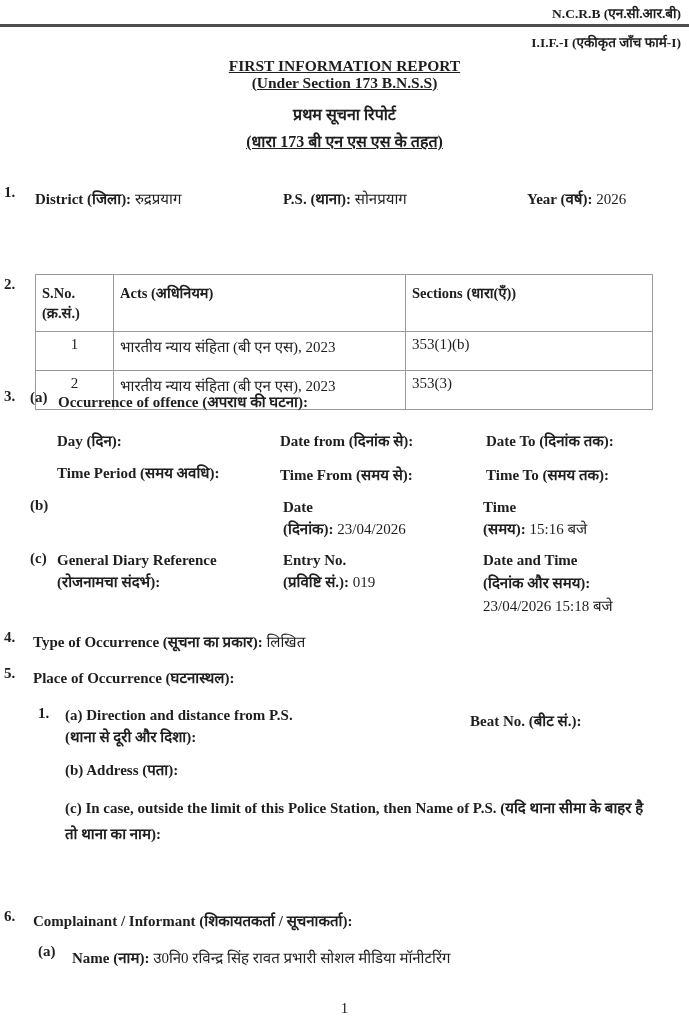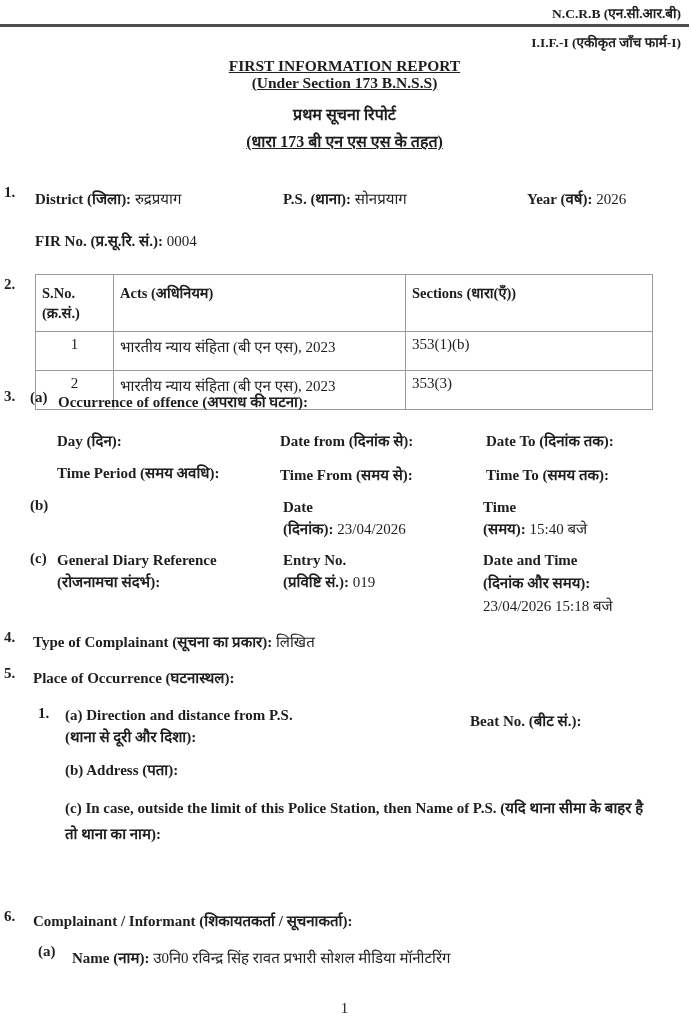--- a/index.html
+++ b/index.html
@@ -49,21 +49,20 @@
   </div>
 
   <div class="abs sec-num" style="left:4px; top:184px;">1.</div>
   <div class="abs" style="left:35px; top:188px; width:648px;">
     <div class="row">
       <div class="w-c1"><span class="b">District (जिला):</span> <span class="val">रुद्रप्रयाग</span></div>
       <div class="w-c2"><span class="b">P.S. (थाना):</span> <span class="val">सोनप्रयाग</span></div>
       <div><span class="b">Year (वर्ष):</span> <span class="val">2026</span></div>
     </div>
     <div class="row" style="margin-top:9px;">
-      <div class="w-c1" style="padding-top:13px;"><span class="b">FIR No. (प्र.सू.रि. सं.):</span> <span class="val">0004</span></div>
     </div>
   </div>
 
   <div class="abs sec-num" style="left:4px; top:276px;">2.</div>
   <table class="acts abs" style="left:35px; top:274px;">
     <colgroup>
         <col style="width:78px">
         <col style="width:292px">
         <col style="width:247px">
       </colgroup>
@@ -101,41 +100,41 @@
   <div class="abs b" style="left:280px; top:464px;">Time From (समय से):</div>
   <div class="abs b" style="left:486px; top:464px;">Time To (समय तक):</div>
 
   <div class="abs b" style="left:30px; top:497px;">(b)</div>
   <div class="abs two-line" style="left:283px; top:496px;">
     <span class="b">Date</span><br>
     <span class="b">(दिनांक):</span> <span class="val">23/04/2026</span>
   </div>
   <div class="abs two-line" style="left:483px; top:496px;">
     <span class="b">Time</span><br>
-    <span class="b">(समय):</span> <span class="val">15:40 बजे</span>
+    <span class="b">(समय):</span> <span class="val">15:16 बजे</span>
   </div>
 
   <div class="abs b" style="left:30px; top:550px;">(c)</div>
   <div class="abs two-line" style="left:57px; top:549px;">
     <span class="b">General Diary Reference</span><br>
     <span class="b">(रोजनामचा संदर्भ):</span>
   </div>
   <div class="abs two-line" style="left:283px; top:549px;">
     <span class="b">Entry No.</span><br>
     <span class="b">(प्रविष्टि सं.):</span> <span class="val">019</span>
   </div>
   <div class="abs three-line" style="left:483px; top:549px;">
     <span class="b">Date and Time</span><br>
     <span class="b">(दिनांक और समय):</span><br>
     <span class="val">23/04/2026 15:18 बजे</span>
   </div>
 
   <div class="abs sec-num" style="left:4px; top:629px;">4.</div>
   <div class="abs" style="left:33px; top:631px;">
-    <span class="b">Type of Complainant (सूचना का प्रकार):</span> <span class="val">लिखित</span>
+    <span class="b">Type of Occurrence (सूचना का प्रकार):</span> <span class="val">लिखित</span>
   </div>
 
   <div class="abs sec-num" style="left:4px; top:665px;">5.</div>
   <div class="abs b" style="left:33px; top:667px;">Place of Occurrence (घटनास्थल):</div>
 
   <div class="abs b" style="left:38px; top:705px;">1.</div>
   <div class="abs two-line" style="left:65px; top:704px;">
     <span class="b">(a) Direction and distance from P.S.</span><br>
     <span class="b">(थाना से दूरी और दिशा):</span>
   </div>

